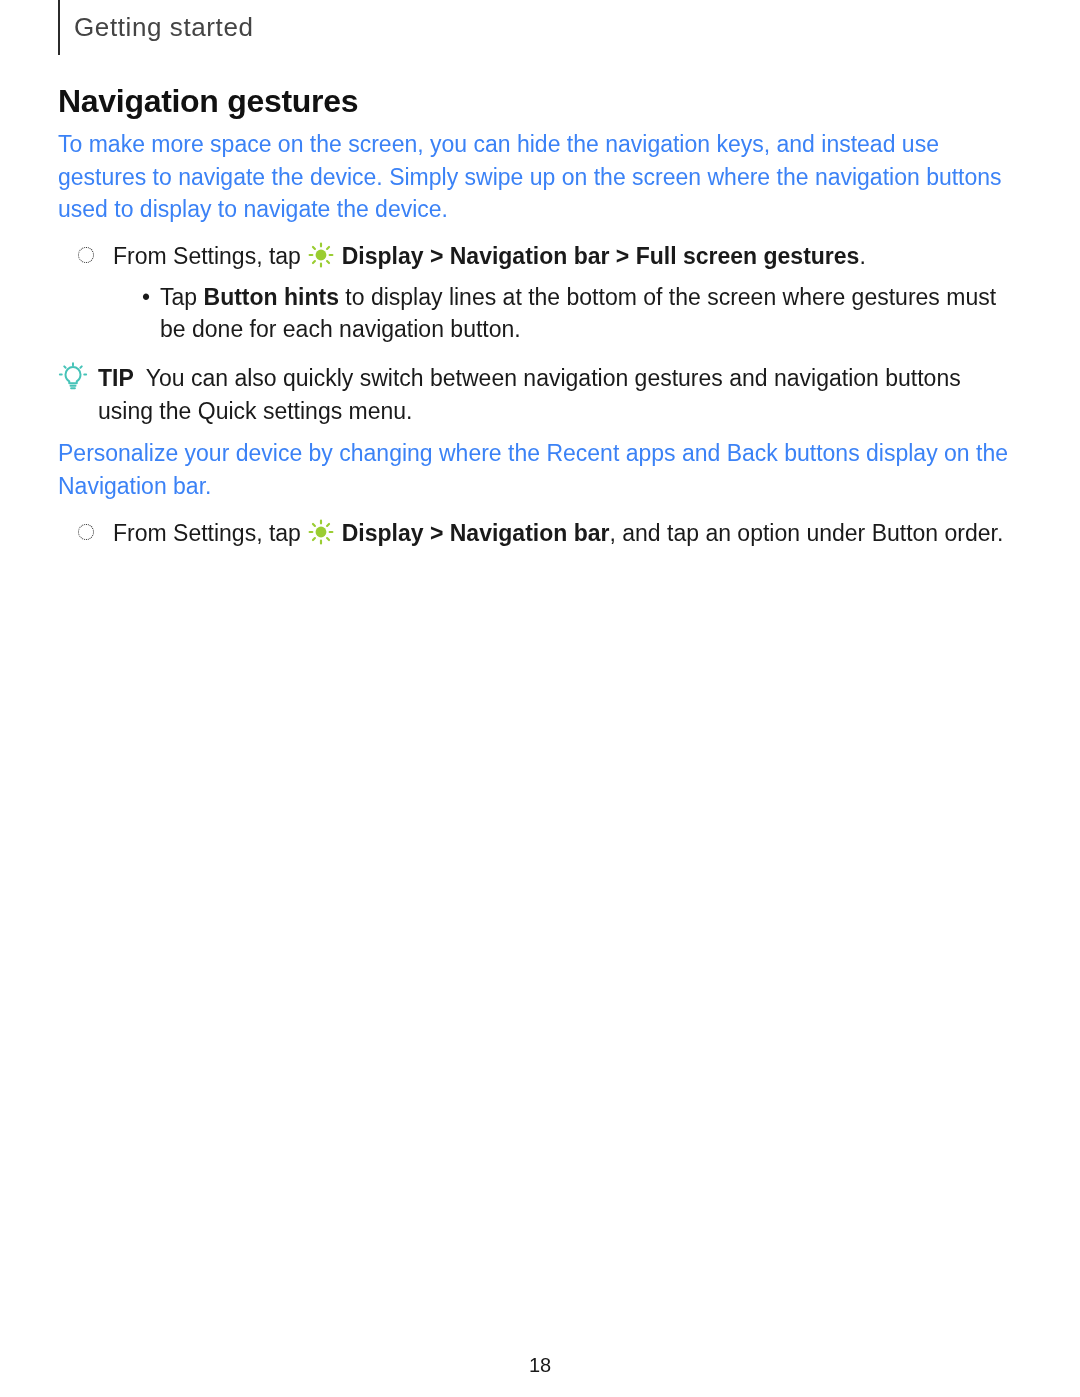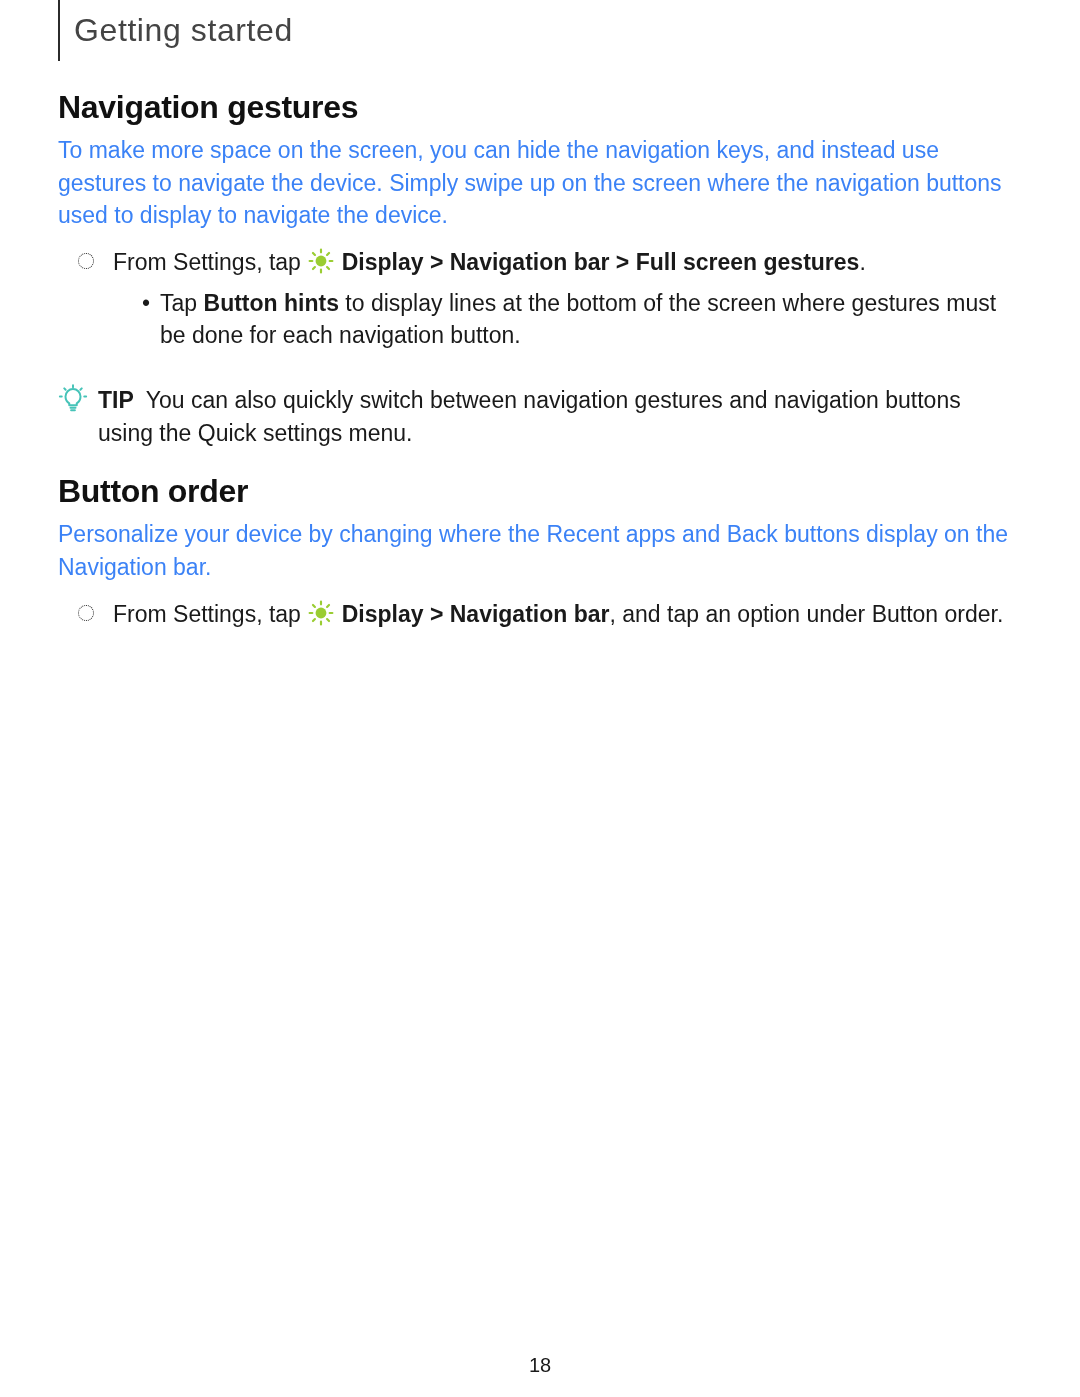--- a/index.html
+++ b/index.html
@@ -15,21 +15,21 @@
     min-height: 1397px;
     padding: 0 58px 40px 58px;
     position: relative;
   }
   .header-band {
     border-left: 2.2px solid #2b2b2b;
     padding: 12px 0 12px 14px;
     margin-bottom: 28px;
   }
   .section-label {
-    font-size: 32px;
+    font-size: 26px;
     letter-spacing: 0.6px;
     color: #444;
     font-weight: 300;
   }
   h2.title {
     font-size: 32px;
     font-weight: 800;
     letter-spacing: -0.3px;
     margin: 24px 0 8px 0;
     color: #111;
@@ -88,21 +88,21 @@
     line-height: 1.42;
   }
   .sub-bullet .bullet {
     flex: 0 0 auto;
     margin-right: 10px;
     margin-top: 0px;
   }
   .tip-row {
     display: flex;
     align-items: flex-start;
-    margin: 32px 0 10px 0;
+    margin: 16px 0 10px 0;
     font-size: 23px;
     line-height: 1.42;
   }
   .tip-icon-wrap {
     flex: 0 0 auto;
     margin-right: 10px;
     margin-top: 0px;
   }
   .tip-icon-svg {
     width: 30px;
@@ -183,21 +183,20 @@
           <line x1="19" y1="3.5" x2="17.9" y2="4.6"></line>
         </g>
       </svg>
     </span>
     <span>
       <span class="tip-label">TIP</span>
       <span>You can also quickly switch between navigation gestures and navigation buttons using the Quick settings menu.</span>
     </span>
   </div>
 
-  <h2 class="title">Button order</h2>
 
   <p class="body">Personalize your device by changing where the Recent apps and Back buttons display on the Navigation bar.</p>
 
   <div class="step-list">
     <div class="step-item">
       <span class="step-marker">
         <span class="dotted-circle"></span>
       </span>
       <span class="step-text">
         <span>From Settings, tap </span>

